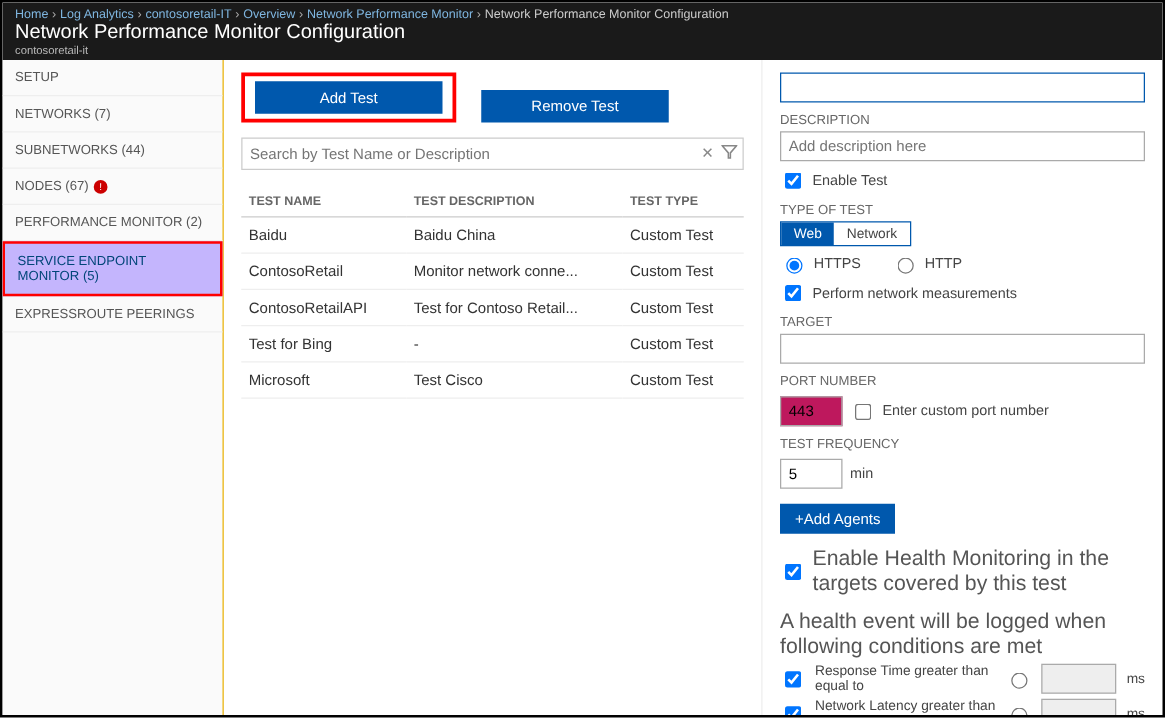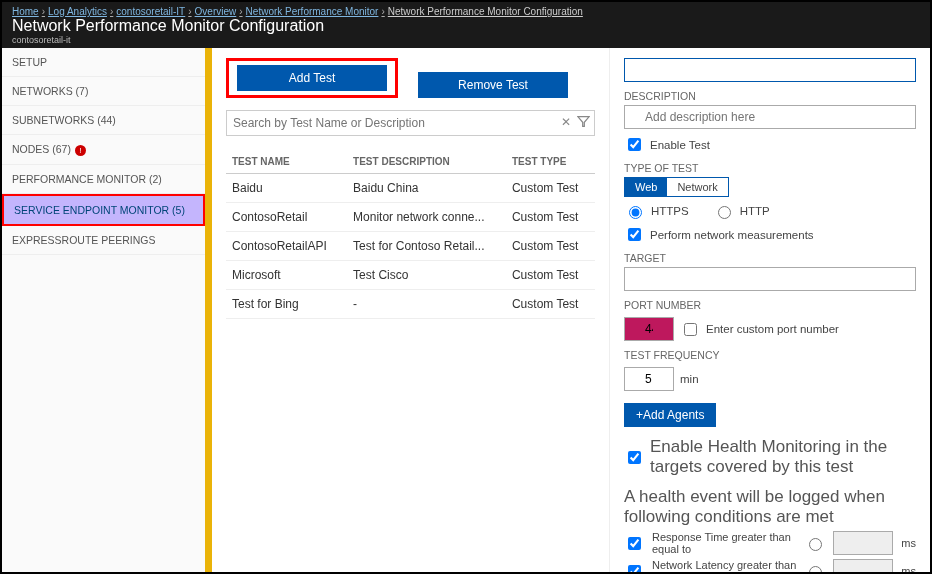--- a/index.html
+++ b/index.html
@@ -14,29 +14,29 @@
     border: 2px solid #000;
     overflow: hidden;
   }
   .topbar {
     background: #1a1a1a;
     color: #fff;
     height: 46px;
     padding: 4px 10px 2px 10px;
   }
   .breadcrumb { font-size: 10px; color: #7fb6e0; margin-bottom: 0; }
-  .breadcrumb span { color: #7fb6e0; text-decoration: underline; }
+  .breadcrumb span { color: #7fb6e0; }
   .breadcrumb .sep { color: #aaa; margin: 0 3px; }
   .breadcrumb .last { color: #ccc; }
   .page-title { font-size: 16px; color: #fff; margin-top: 0; line-height: 1.1; }
   .page-sub { font-size: 9px; color: #bbb; }
   .layout { display: flex; height: calc(100% - 46px); }
   .sidebar {
-    width: 210px;
-    border-right: 7px solid #eab308;
+    width: 177px;
+    border-right: 1px solid #eab308;
     background: #fafafa;
     font-size: 11px;
   }
   .sidebar .item {
     padding: 8px 10px;
     border-bottom: 1px solid #eee;
     color: #555;
     cursor: pointer;
     text-transform: uppercase;
     font-size: 10.5px;
@@ -117,21 +117,21 @@
     font-size: 10.5px;
     color: #666;
     text-transform: uppercase;
     margin-top: 8px;
     margin-bottom: 3px;
   }
   .right input[type="text"] {
     width: 100%;
     height: 24px;
     border: 1px solid #aaa;
-    padding: 2px 20px;
+    padding: 2px 6px;
     font-size: 12px;
   }
   .right input[type="text"].accent { border: 1px solid #0058ad; }
   .right .row { display: flex; align-items: center; gap: 6px; margin: 6px 0; }
   .tab-toggle { display: inline-flex; border: 1px solid #0058ad; font-size: 11px; }
   .tab-toggle span { padding: 3px 10px; cursor: pointer; }
   .tab-toggle .active { background: #0058ad; color: #fff; }
   .small-input { width: 50px !important; text-align: left; background: #be185d; }
   .tiny-input { width: 60px !important; background: #eee; border: 1px solid #ccc; height: 20px; }
   button.addagents {
@@ -200,27 +200,27 @@
               <td>ContosoRetail</td>
               <td>Monitor network conne...</td>
               <td>Custom Test</td>
             </tr>
             <tr>
               <td>ContosoRetailAPI</td>
               <td>Test for Contoso Retail...</td>
               <td>Custom Test</td>
             </tr>
             <tr>
+              <td>Test for Bing</td>
+              <td>-</td>
+              <td>Custom Test</td>
+            </tr>
+            <tr>
               <td>Microsoft</td>
               <td>Test Cisco</td>
-              <td>Custom Test</td>
-            </tr>
-            <tr>
-              <td>Test for Bing</td>
-              <td>-</td>
               <td>Custom Test</td>
             </tr>
           </tbody>
       </table>
     </div>
 
     <div class="right">
       <input type="text" class="accent" style="">
 
       <div class="label">DESCRIPTION</div>

